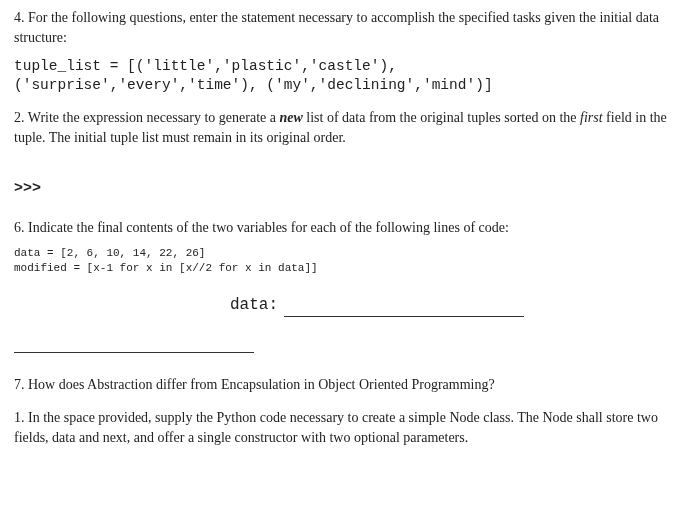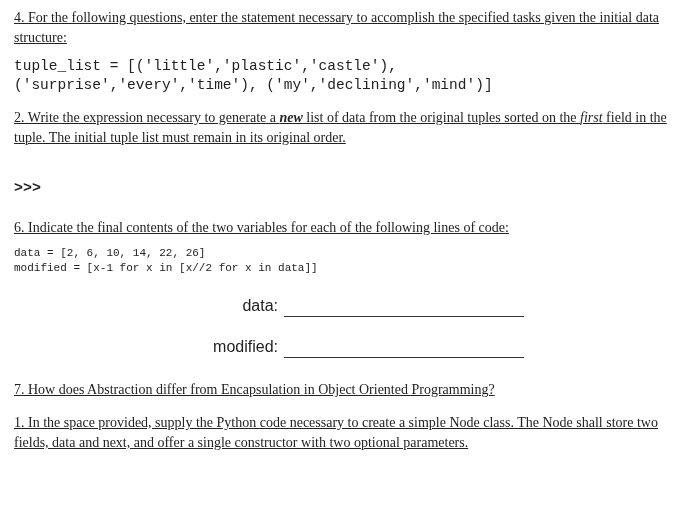--- a/index.html
+++ b/index.html
@@ -6,21 +6,21 @@
     body {
       width: 684px;
       height: 519px;
       background: #fff;
       font-family: Georgia, 'Times New Roman', serif;
       font-size: 14px;
       color: #222;
       padding: 8px 16px 8px 14px;
       line-height: 1.45;
     }
-    .para { margin-bottom: 8px; text-decoration: underline; }
+    .para { margin-bottom: 8px; }
     .mono {
       font-family: 'Courier New', Courier, monospace;
       font-size: 14.5px;
       white-space: pre;
       line-height: 1.35;
       margin-bottom: 12px;
     }
     .mono-sm {
       font-family: 'Courier New', Courier, monospace;
       font-size: 11px;
@@ -38,21 +38,21 @@
       margin: 30px 0 18px 0;
     }
     .blank-row {
       display: flex;
       align-items: flex-end;
       margin: 18px 0 4px 0;
     }
     .blank-label {
       width: 270px;
       text-align: right;
-      font-family: Liberation Sans, sans-serif;
+      font-family: Liberation Mono, monospace;
       font-size: 16px;
       padding-right: 6px;
     }
     .blank-line {
       flex: 0 0 240px;
       border-bottom: 1px solid #333;
       height: 18px;
     }
     .q7q8 { margin-top: 22px; }
     .q8 { margin-top: 12px; }
@@ -72,18 +72,17 @@
 
 <div class="para">6. Indicate the final contents of the two variables for each of the following lines of code:</div>
 <div class="mono-sm">data = [2, 6, 10, 14, 22, 26]
 modified = [x-1 for x in [x//2 for x in data]]</div>
 
 <div class="blank-row gap-top">
   <div class="blank-label">data:</div>
   <div class="blank-line"></div>
 </div>
 <div class="blank-row">
-  <div class="blank-label">modified:</div>
   <div class="blank-line"></div>
 </div>
 
 <div class="para q7q8">7. How does Abstraction differ from Encapsulation in Object Oriented Programming?</div>
 <div class="para q8">1. In the space provided, supply the Python code necessary to create a simple Node class. The Node shall store two fields, data and next, and offer a single constructor with two optional parameters.</div>
 
 </body></html>

